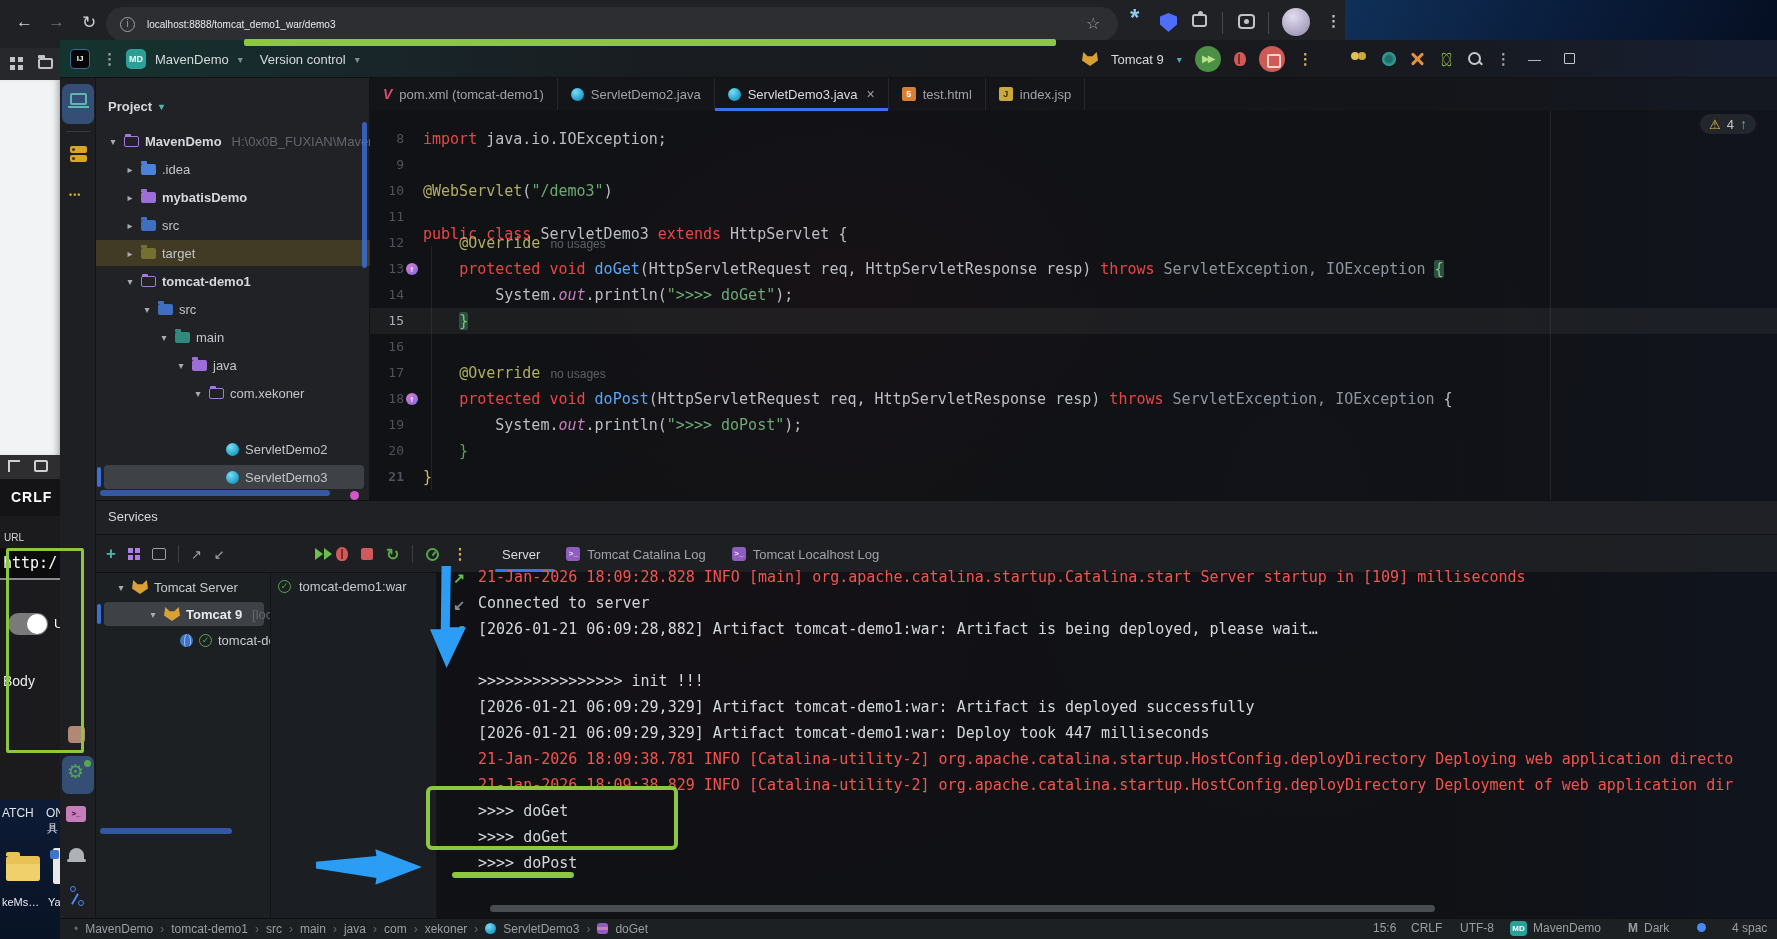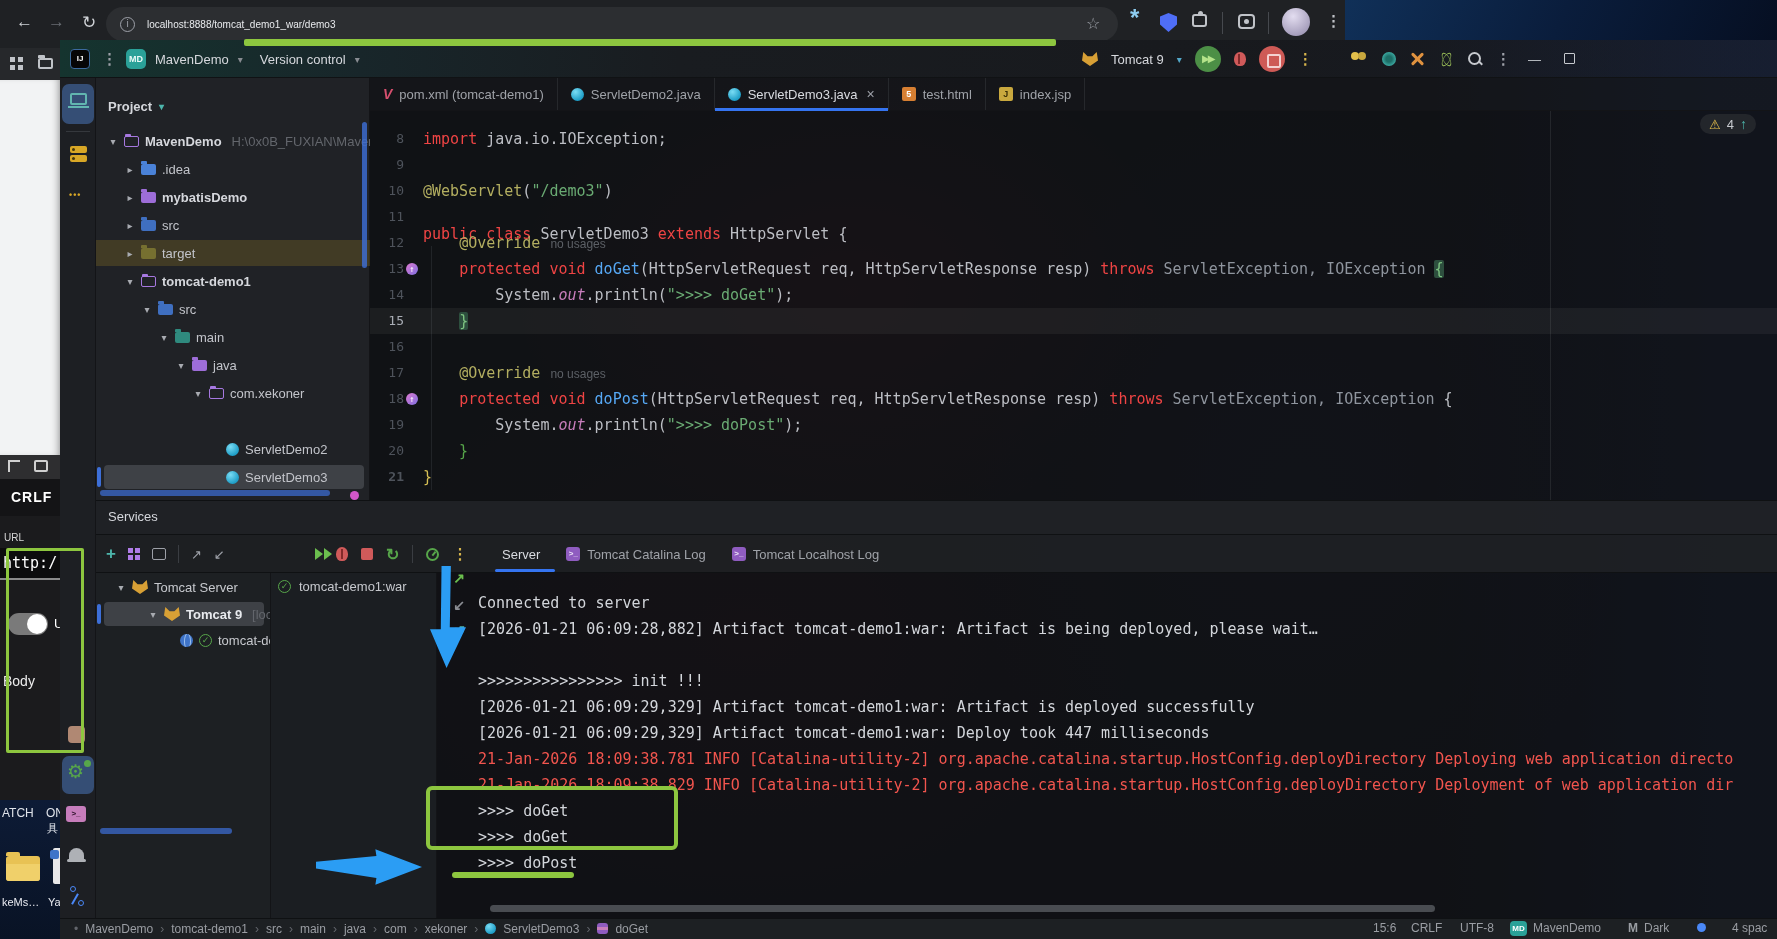--- a/index.html
+++ b/index.html
@@ -553,20 +553,21 @@
       </div>
     </div>
   <div id="artifact-row" class="abs">
     <span class="chk">✓</span>
     <span>tomcat-demo1:war</span>
   </div>
   <div class="depic" id="dep-1" style="top:568px">↗</div>
   <div class="depic" id="dep-2" style="top:595px">↙</div>
   <div class="depic" id="dep-3" style="top:621px">↺</div>
   <div id="log" class="abs">
+      <div class="lline mono log-err" style="top: 0px;">21-Jan-2026 18:09:28.828 INFO [main] org.apache.catalina.startup.Catalina.start Server startup in [109] milliseconds</div>
       <div class="lline mono log-out" style="top: 26px;">Connected to server</div>
       <div class="lline mono log-out" style="top: 52px;">[2026-01-21 06:09:28,882] Artifact tomcat-demo1:war: Artifact is being deployed, please wait…</div>
       <div class="lline mono log-out" style="top: 104px;">&gt;&gt;&gt;&gt;&gt;&gt;&gt;&gt;&gt;&gt;&gt;&gt;&gt;&gt;&gt;&gt; init !!!</div>
       <div class="lline mono log-out" style="top: 130px;">[2026-01-21 06:09:29,329] Artifact tomcat-demo1:war: Artifact is deployed successfully</div>
       <div class="lline mono log-out" style="top: 156px;">[2026-01-21 06:09:29,329] Artifact tomcat-demo1:war: Deploy took 447 milliseconds</div>
       <div class="lline mono log-err" style="top: 182px;">21-Jan-2026 18:09:38.781 INFO [Catalina-utility-2] org.apache.catalina.startup.HostConfig.deployDirectory Deploying web application directo</div>
       <div class="lline mono log-err" style="top: 208px;">21-Jan-2026 18:09:38.829 INFO [Catalina-utility-2] org.apache.catalina.startup.HostConfig.deployDirectory Deployment of web application dir</div>
       <div class="lline mono log-out" style="top: 234px;">&gt;&gt;&gt;&gt; doGet</div>
       <div class="lline mono log-out" style="top: 260px;">&gt;&gt;&gt;&gt; doGet</div>
       <div class="lline mono log-out" style="top: 286px;">&gt;&gt;&gt;&gt; doPost</div>

